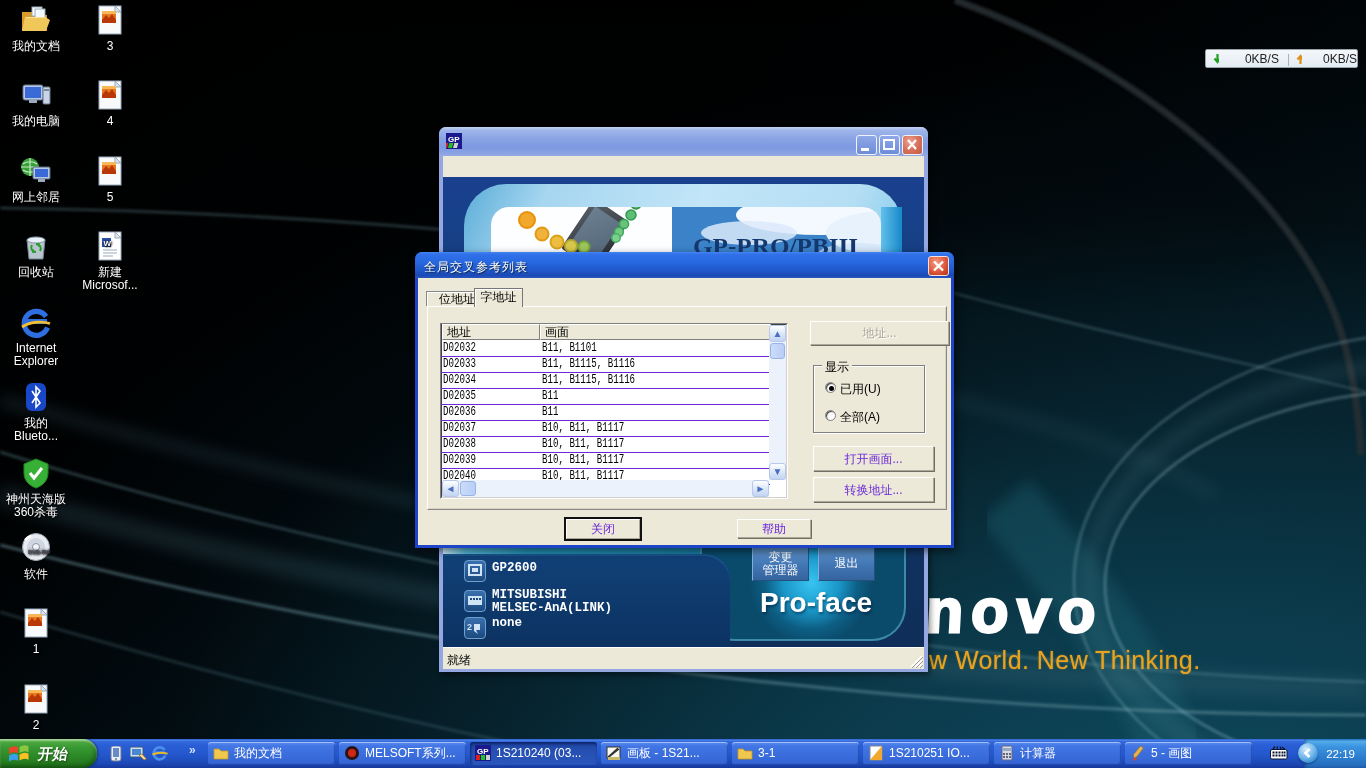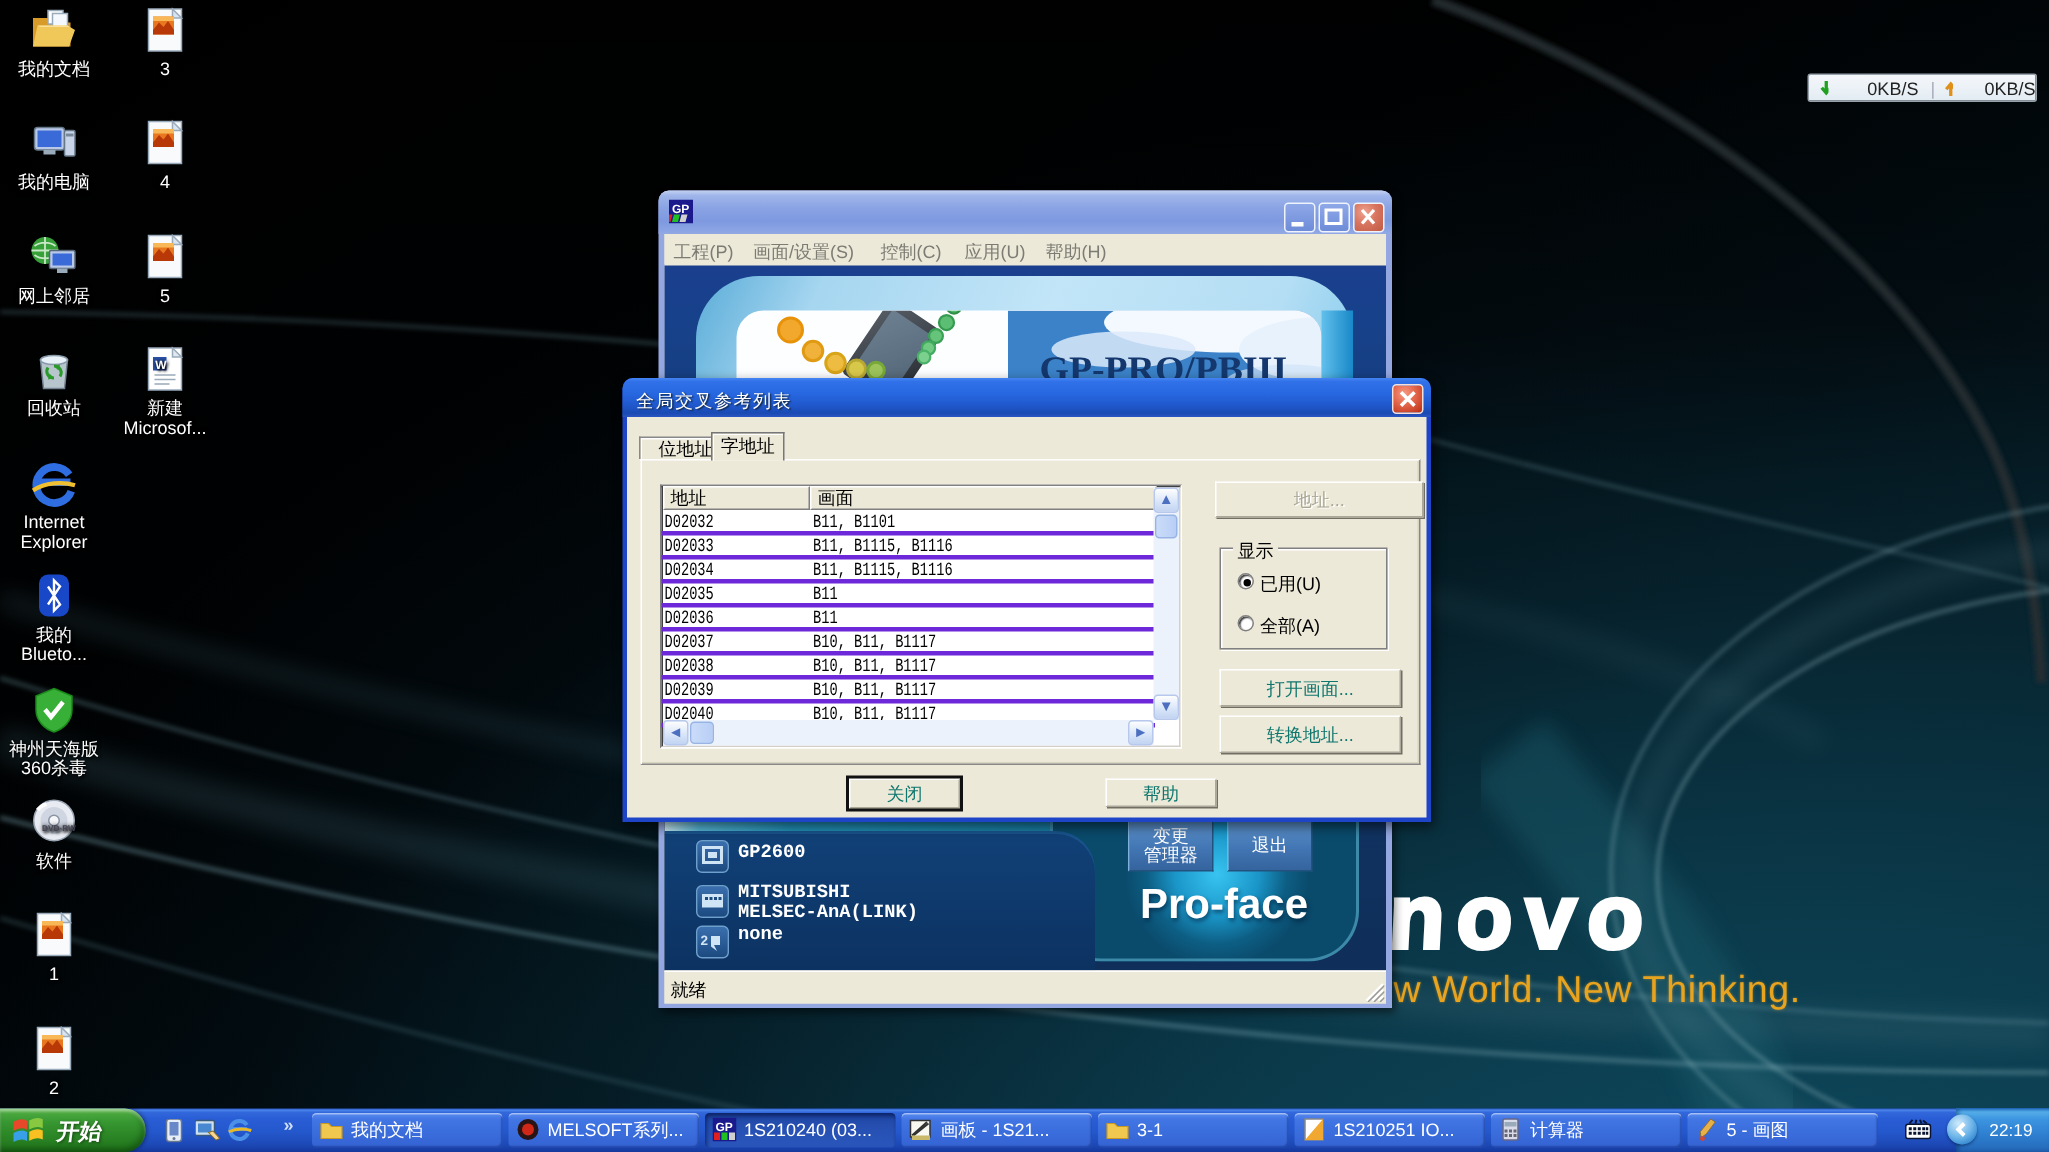--- a/index.html
+++ b/index.html
@@ -39,29 +39,29 @@
 #dlt{position:absolute;left:0;top:0;right:0;height:26px;border-radius:7px 7px 0 0;background:linear-gradient(#4484f4 0%,#3070e8 10%,#2767e0 40%,#2058cc 70%,#1a4ab4 90%,#2c55c0 100%)}
 #dlt .ttl{position:absolute;left:9px;top:7px;font-weight:normal;font-size:12px;color:#fff;text-shadow:1px 1px 1px #123;letter-spacing:1px}
 #dlx{position:absolute;right:5px;top:4px;width:21px;height:20px;border-radius:3px;border:1px solid #f5e0da;background:radial-gradient(circle at 38% 30%,#f59a82 0%,#e2654a 45%,#c43b20 85%,#aa2f18 100%)}
 #dlb{position:absolute;left:3px;right:3px;top:26px;bottom:3px;background:#ece9d8;font-size:12px;color:#000}
 .tab{position:absolute;border:1px solid #888;border-bottom:none;background:#ece9d8;text-align:center;z-index:2;box-shadow:inset 1px 1px 0 #fff}
 #tabpage{position:absolute;left:9px;top:28px;width:520px;height:204px;background:#ece9d8;border:1px solid #888;border-top-color:#fff;border-left-color:#fff;box-shadow:inset -1px -1px 0 #d8d4c0}
 
 #list{position:absolute;left:12px;top:16px;width:348px;height:176px;border:1px solid #808080;border-right-color:#fff;border-bottom-color:#fff;background:#fff}
 #list .in{position:absolute;left:0;top:0;right:0;bottom:0;border:1px solid #404040;border-right-color:#d4d0c8;border-bottom-color:#d4d0c8}
 .hdr{position:absolute;top:0;height:16px;background:#ece9d8;border:1px solid #fff;border-right-color:#808080;border-bottom-color:#808080;font-size:12px;line-height:14px;padding-left:6px}
-.row{position:absolute;left:0;width:329px;height:16px;border-bottom:3px solid #6d28d9;font:12.5px "Liberation Mono",monospace;line-height:15px;white-space:pre}
+.row{position:absolute;left:0;width:329px;height:16px;border-bottom:1px solid #6d28d9;font:12.5px "Liberation Mono",monospace;line-height:15px;white-space:pre}
 .row b{transform:scaleX(.73);transform-origin:left center;display:inline-block}
 .row b{font-weight:normal}
 
 .sb{position:absolute;background:#ecf2fb}
 .sbtn{position:absolute;width:17px;height:17px;border-radius:3px;background:linear-gradient(#fdfefe,#d7e4f8 60%,#c2d4f2);border:1px solid #b7c8ec;color:#4d6fc0;font-size:10px;text-align:center;line-height:15px;font-weight:bold}
 .thumb{position:absolute;border-radius:3px;background:linear-gradient(90deg,#cadcf9,#b8cef5);border:1px solid #98b4e4}
 
-.cbtn{position:absolute;background:#ece9d8;border:1px solid #aca899;border-top-color:#fff;border-left-color:#fff;box-shadow:1px 1px 0 #716f64;font-size:12px;color:#0f766e;text-align:center}
+.cbtn{position:absolute;background:#ece9d8;border:1px solid #aca899;border-top-color:#fff;border-left-color:#fff;box-shadow:1px 1px 0 #716f64;font-size:12px;color:#6d28d9;text-align:center}
 .cbtn.dis{color:#a9a695;text-shadow:1px 1px 0 #fff}
 .cbtn.def{outline:2px solid #111;box-shadow:1px 1px 0 #716f64}
 .grp{position:absolute;border:1px solid #808080;box-shadow:inset 1px 1px 0 #fff,1px 1px 0 #fff}
 .rad{position:absolute;width:11px;height:11px;border-radius:50%;background:#fff;border:1px solid #808080;box-shadow:inset 1px 1px 1px #404040}
 
 #tb{position:absolute;left:0;top:739px;width:1366px;height:29px;background:linear-gradient(#2a58c8 0%,#4983e8 4%,#3268dc 9%,#2a5ed6 22%,#2457cc 55%,#1c48b4 85%,#15389c 100%)}
 #start{position:absolute;left:0;top:0;width:97px;height:29px;border-radius:0 14px 14px 0;background:linear-gradient(#7cc96a 0%,#4aa83e 10%,#389832 30%,#2e8a28 55%,#247a1e 85%,#1d6a18 100%);box-shadow:inset 0 2px 2px rgba(255,255,255,.35),inset -2px -2px 4px rgba(0,40,0,.4),1px 0 3px rgba(0,0,0,.4)}
 #start span{position:absolute;left:38px;top:6px;color:#fff;font-weight:bold;font-size:15px;transform:skewX(-8deg);text-shadow:1px 1px 2px #1a4a14}
 .tbtn{position:absolute;top:3px;width:127px;height:23px;border-radius:3px;background:linear-gradient(#5c8cf0 0%,#4276e4 18%,#3a6cdc 60%,#3463d2 100%);box-shadow:inset 0 1px 0 rgba(255,255,255,.45),inset -1px -1px 1px rgba(0,20,90,.35);color:#fff;font-size:12px;line-height:23px;white-space:nowrap;overflow:hidden}
 .tbtn.on{background:linear-gradient(#1e46a4 0%,#2650b2 45%,#2a56bc 100%);box-shadow:inset 1px 2px 3px rgba(0,10,60,.6)}
@@ -217,21 +217,20 @@
           <rect x="4" y="12" width="8" height="3" fill="#fff"></rect>
         </svg></div>
   <div class="wbtn" style="right:28px;background:linear-gradient(#8fa8e8,#6e8cd8)"><svg width="19" height="18">
           <rect x="4" y="4" width="10" height="9" fill="none" stroke="#fff" stroke-width="2"></rect>
         </svg></div>
   <div class="wbtn" style="right:5px;background:radial-gradient(circle at 35% 30%,#f0a28e,#d87560 45%,#c05a44)"><svg width="19" height="18">
           <path d="M5 4l8 9M13 4l-8 9" stroke="#fff" stroke-width="2.2"></path>
         </svg></div>
  </div>
  <div id="mwb">
-  <div id="menu"><span style="position:absolute;left:6px;top:4px">工程(P)</span><span style="position:absolute;left:59px;top:4px">画面/设置(S)</span><span style="position:absolute;left:144px;top:4px">控制(C)</span><span style="position:absolute;left:200px;top:4px">应用(U)</span><span style="position:absolute;left:254px;top:4px">帮助(H)</span></div>
   <div id="mcont">
    <div id="ban"></div>
    <div id="banw">
 
     <svg width="390" height="330" style="position:absolute;left:0;top:0">
       <defs>
       <linearGradient id="dev" x1="0" y1="0" x2="1" y2="1">
                 <stop offset="0" stop-color="#5a6068"></stop>
                 <stop offset="1" stop-color="#23282e"></stop>
               </linearGradient>

